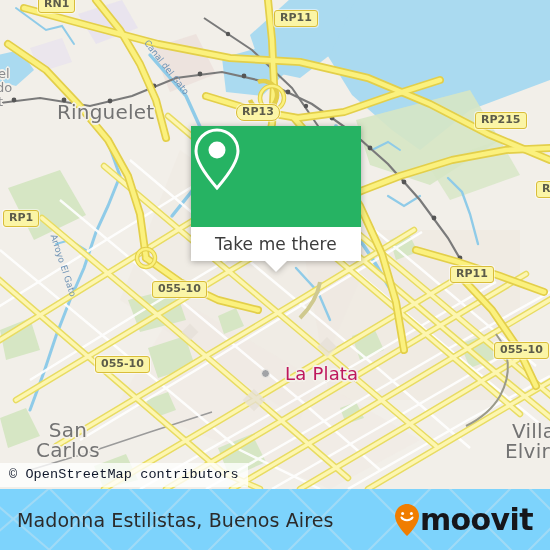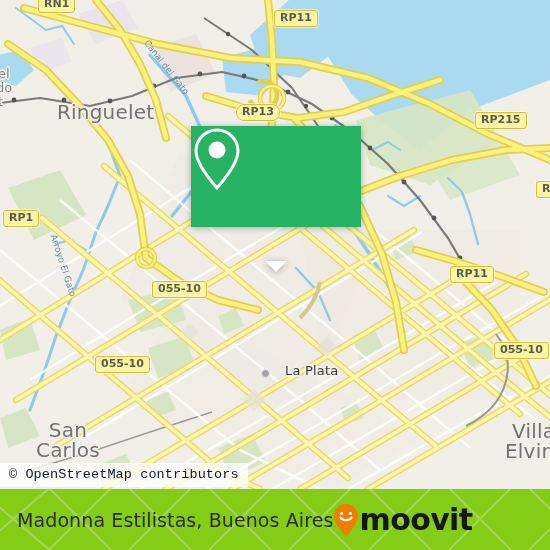--- a/index.html
+++ b/index.html
@@ -21,21 +21,21 @@
   .lbl{
     position:absolute;
     color:#77787b;
     font-family:"DejaVu Sans","Liberation Sans",sans-serif;
     white-space:pre;
     pointer-events:none;
     text-shadow:
       1.6px 0 #f3f0ea, -1.6px 0 #f3f0ea, 0 1.6px #f3f0ea, 0 -1.6px #f3f0ea,
       1.1px 1.1px #f3f0ea, -1.1px 1.1px #f3f0ea, 1.1px -1.1px #f3f0ea, -1.1px -1.1px #f3f0ea;
   }
-  .lbl-city{font-size:13px;color:#404040;letter-spacing:.2px;}
+  .lbl-city{font-size:18px;color:#be185d;letter-spacing:.2px;}
   .lbl-town{font-size:20px;color:#737373;letter-spacing:.2px;}
   .lbl-small{font-size:13px;color:#8a8b8e;}
   .lbl-water{
     color:#6f93b5;font-size:9px;text-shadow:none;
   }
 
   
   .shield{
     position:absolute;
     background:#fbf5a6;
@@ -88,22 +88,22 @@
     position:absolute;left:50%;top:135px;margin-left:-11px;
     width:0;height:0;
     border-left:11px solid transparent;
     border-right:11px solid transparent;
     border-top:11px solid #ffffff;
   }
 
   
   .footer{
     position:absolute;left:0;top:489px;width:550px;height:61px;
-    background:#84cc16;
-    display:flex;align-items:center;
+    background:#7dd3fc;
+    display:flex;align-items:center;justify-content:space-between;
     padding:0 17px 0 17px;box-sizing:border-box;
     overflow:hidden;
   }
   .footer-bg{
     position:absolute;left:0;top:0;width:550px;height:61px;opacity:.33;
   }
   .footer-title{
     position:relative;z-index:2;
     font-size:19px;color:#2b2b2b;letter-spacing:.1px;
     font-family:"DejaVu Sans","Liberation Sans",sans-serif;
@@ -323,20 +323,23 @@
     <div class="shield" style="left:494px;top:342px;">055-10</div>
     <div class="shield" style="left:95px;top:356px;">055-10</div>
 
     <div class="popup">
       <div class="popup-head">
         <svg width="52" height="66" viewBox="0 0 52 66">
           <path d="M26 4 C14.4 4 5 13.4 5 25 C5 38 20 55 26 62 C32 55 47 38 47 25 C47 13.4 37.6 4 26 4 Z" fill="none" stroke="#ffffff" stroke-width="3"></path>
           <circle cx="26" cy="24" r="8.5" fill="#ffffff"></circle>
         </svg>
       </div>
+      <div class="popup-foot">
+        <span>Take me there</span>
+      </div>
       <div class="popup-tail"></div>
     </div>
 
     <div class="attrib">© OpenStreetMap contributors</div>
   </div>
 
   <div class="footer">
     <svg class="footer-bg" width="550" height="61" viewBox="0 0 550 61">
       <g stroke="#e9e9e9" stroke-width="2" fill="none">
         <path d="M-10,50 L60,-10"></path>

